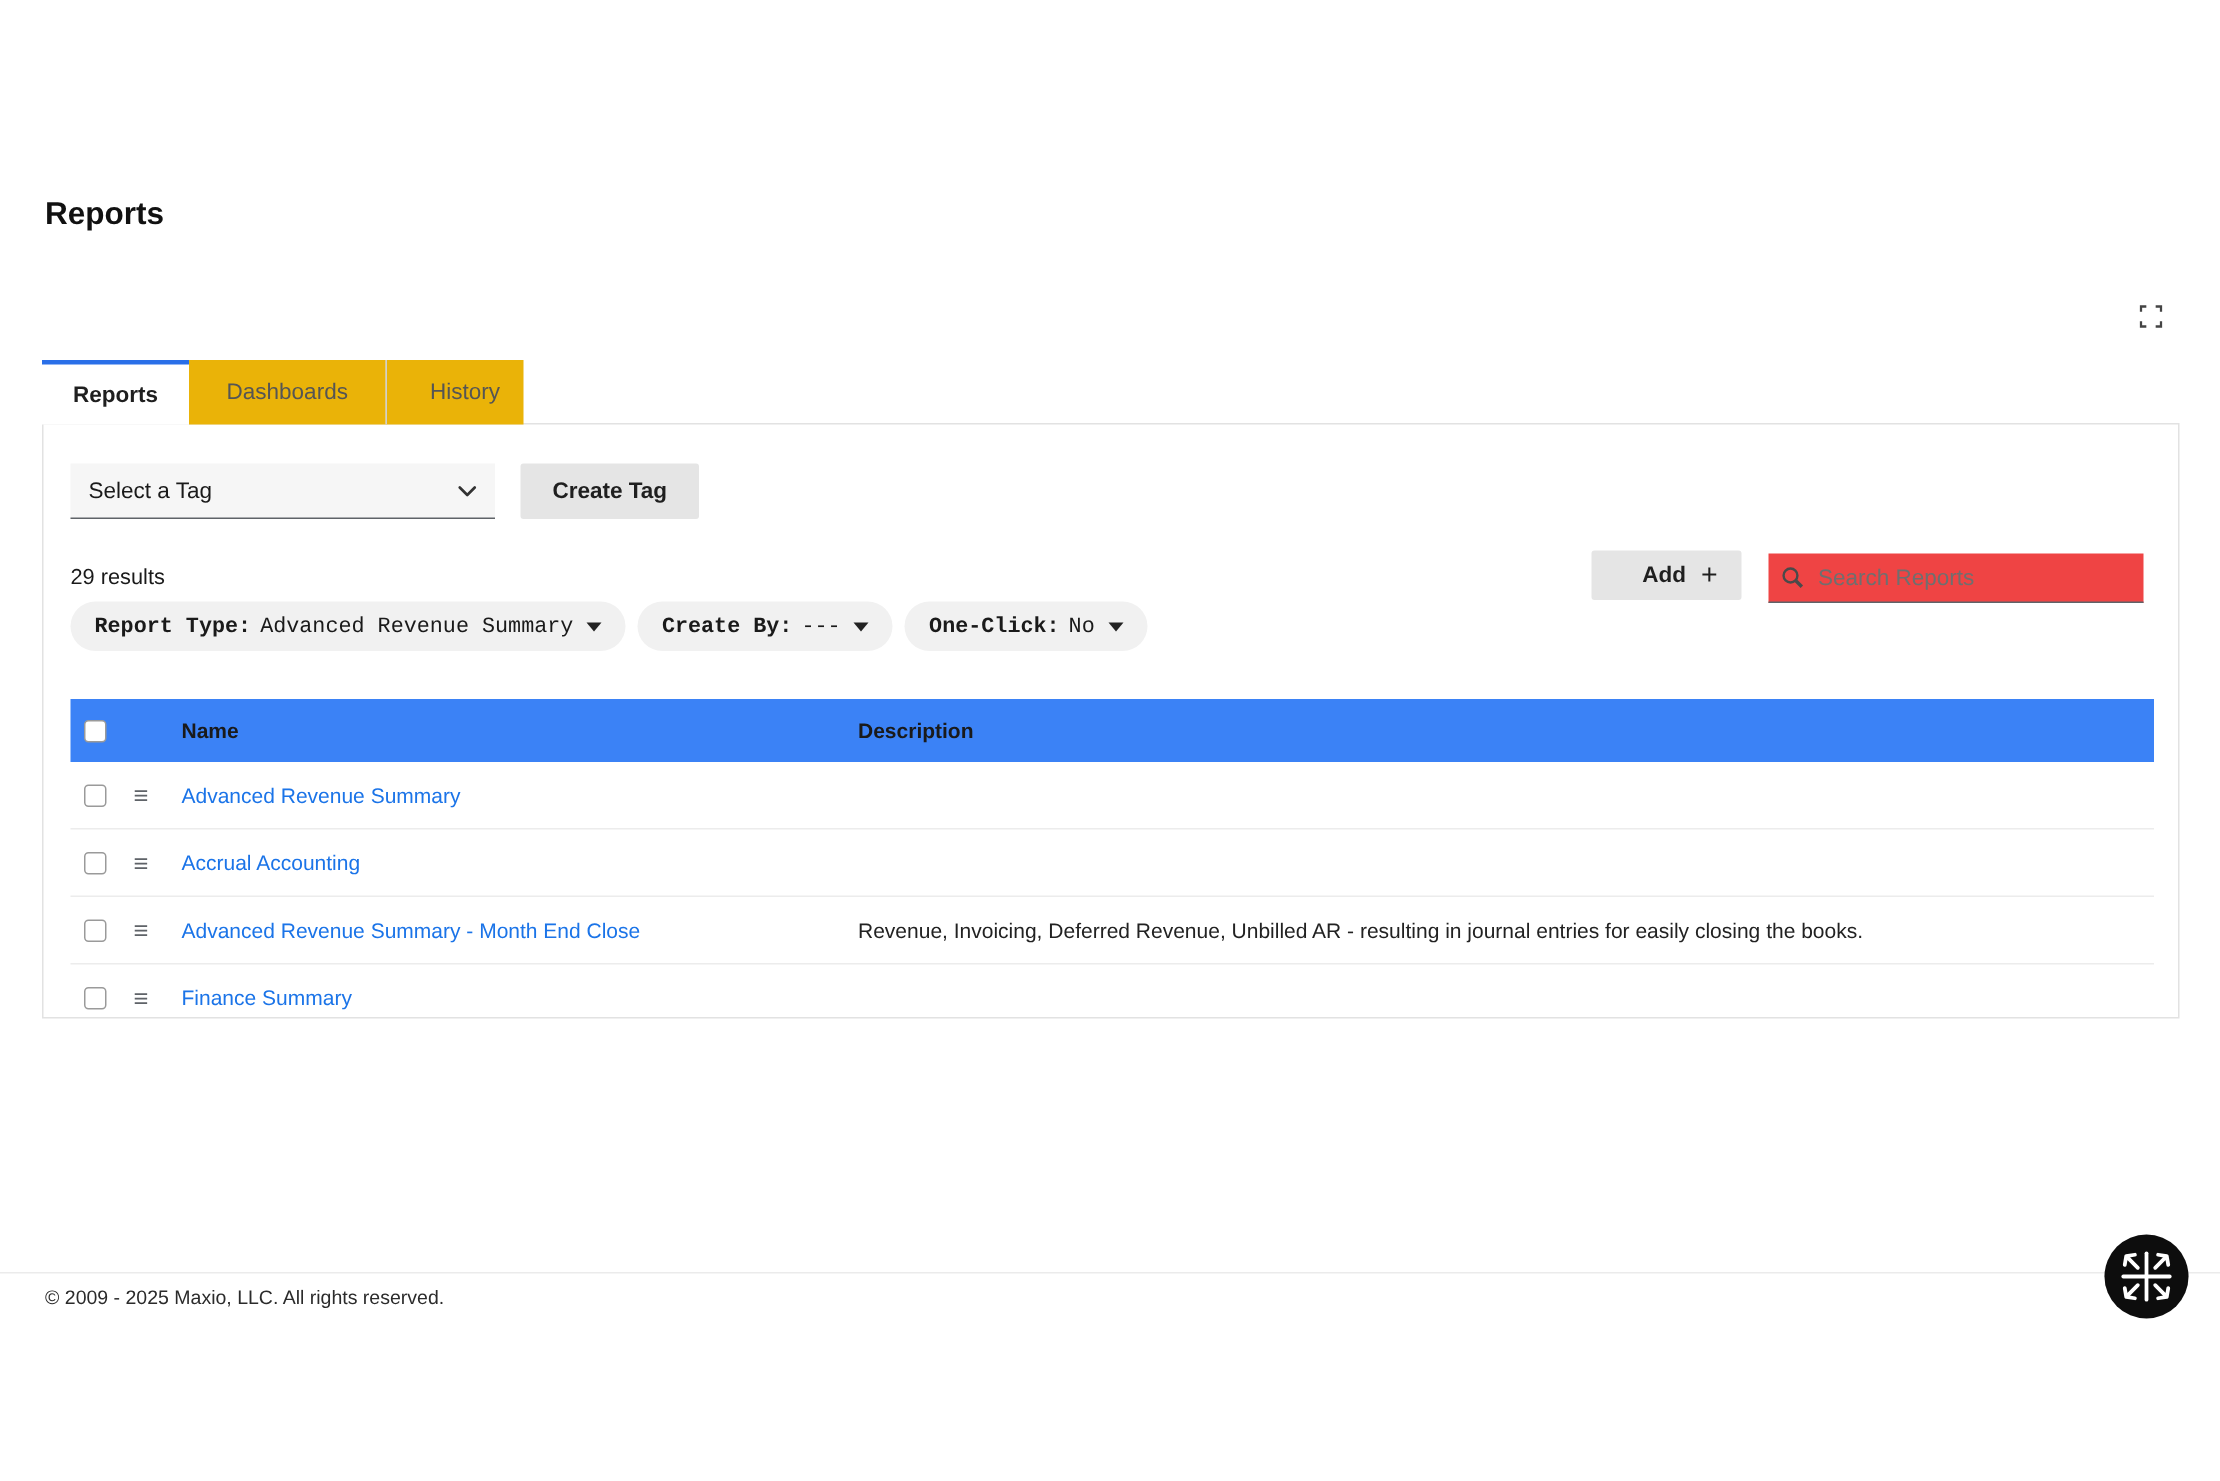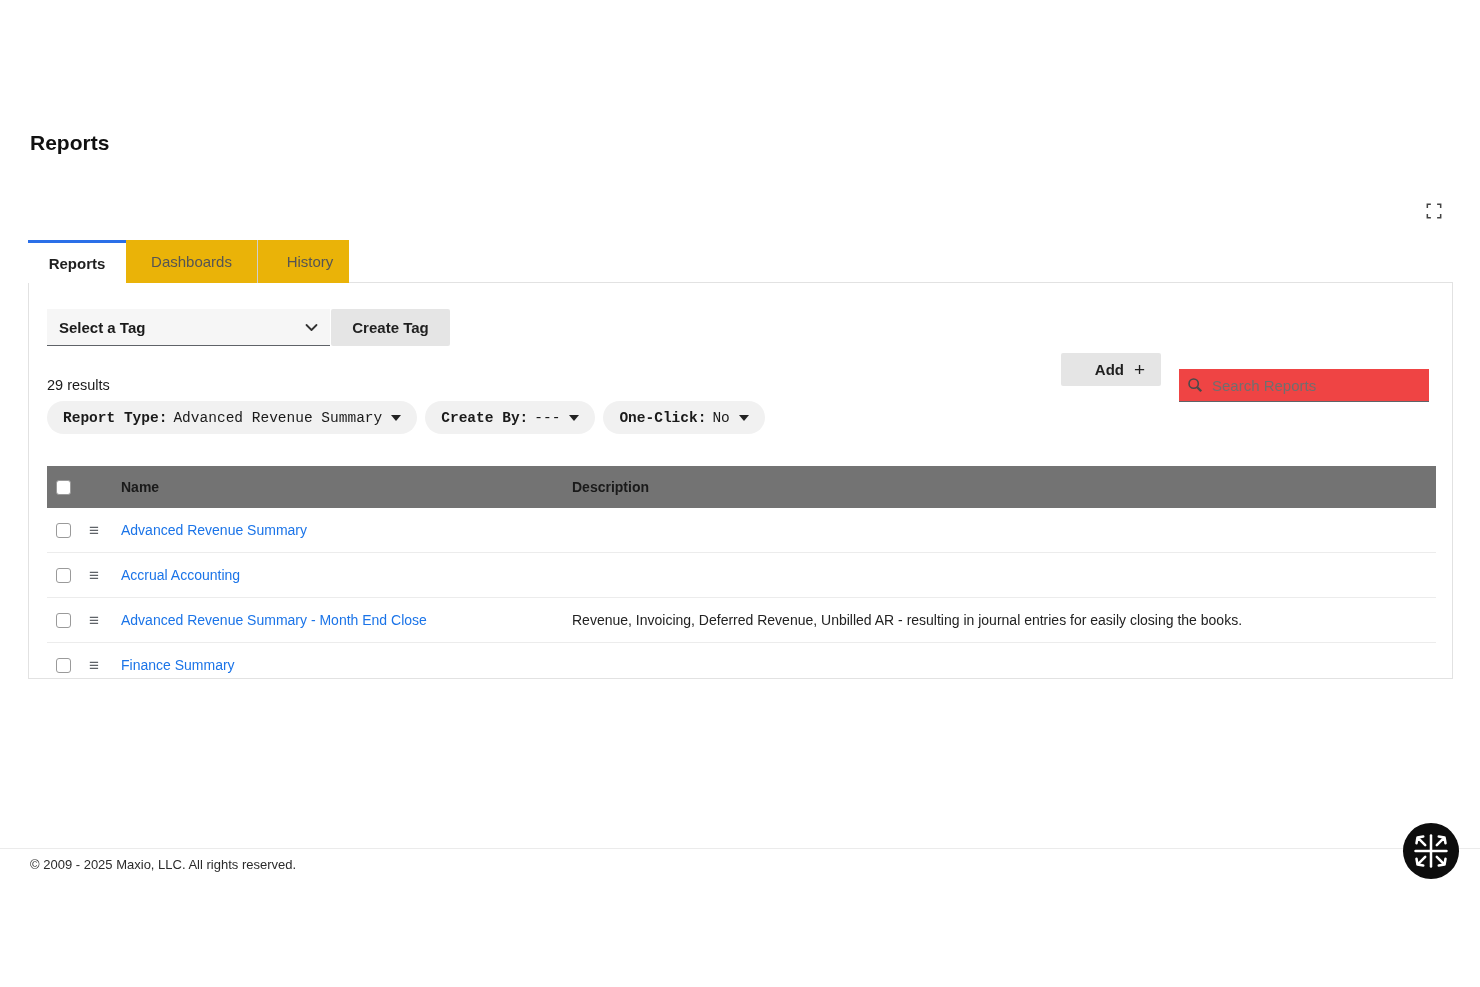--- a/index.html
+++ b/index.html
@@ -22,29 +22,29 @@
   .tab-dashboards{width:131px;}
   .tab-history{width:92px;border-left:1px solid #cfcfcf;padding-left:13px;}
 
   
   .panel{position:absolute;left:28px;top:282px;width:1425px;height:397px;box-sizing:border-box;
          border:1px solid #e2e2e2;background:#fff;overflow:hidden;z-index:1;}
 
   
   .tag-select{position:absolute;left:18px;top:26px;width:283px;height:37px;box-sizing:border-box;
               background:#f6f6f6;border-bottom:1px solid #5f6368;display:flex;align-items:center;
-              padding:0 12px;font-size:15px;color:#1a1a1a;cursor:pointer;font-weight:bold;}
+              padding:0 12px;font-size:15px;color:#1a1a1a;cursor:pointer;}
   .tag-select .chev{margin-left:auto;display:flex;align-items:center;}
   .btn{background:#e5e5e5;border:none;border-radius:2px;font-family:inherit;
        font-size:15px;font-weight:600;color:#1f1f1f;cursor:pointer;display:flex;
        align-items:center;justify-content:center;box-sizing:border-box;}
-  .create-tag-btn{position:absolute;left:302px;top:26px;width:119px;height:37px;}
+  .create-tag-btn{position:absolute;left:318px;top:26px;width:119px;height:37px;}
   .results-count{position:absolute;left:18px;top:94px;font-size:14.5px;color:#1a1a1a;}
 
-  .add-btn{position:absolute;left:1032px;top:70px;width:100px;height:33px;gap:10px;font-size:15px;padding-left:24px;}
+  .add-btn{position:absolute;left:1032px;top:84px;width:100px;height:33px;gap:10px;font-size:15px;padding-left:24px;}
   .add-btn .plus{font-size:19px;font-weight:400;line-height:1;}
 
   .search-wrap{position:absolute;left:1150px;top:86px;width:250px;height:33px;box-sizing:border-box;
                background:#ef4444;border-bottom:1px solid #5f6368;display:flex;align-items:center;padding:0 8px;}
   .search-wrap svg{flex:0 0 auto;margin-right:7px;}
   .search-input{border:none;background:transparent;outline:none;font-family:inherit;
                 font-size:15px;color:#333;width:100%;}
   .search-input::placeholder{color:#6f6f6f;}
 
   
@@ -53,21 +53,21 @@
         padding:0 16px;font-size:14.5px;cursor:pointer;white-space:nowrap;font-family:Liberation Mono, monospace;}
   .pill .plabel{font-weight:700;color:#1a1a1a;margin-right:6px;}
   .pill .pvalue{font-weight:500;color:#1a1a1a;}
   .caret{width:0;height:0;border-left:5px solid transparent;border-right:5px solid transparent;
          border-top:6px solid #222;margin-left:9px;}
 
   
   .table{position:absolute;left:18px;top:183px;width:1389px;}
   .trow,.thead{display:grid;grid-template-columns:33px 32px 451px 1fr;align-items:center;
                padding-left:9px;box-sizing:border-box;}
-  .thead{height:42px;background:#737373;font-weight:700;font-size:14px;color:#1a1a1a;}
+  .thead{height:42px;background:#3b82f6;font-weight:700;font-size:14px;color:#1a1a1a;}
   .trow{height:45px;border-bottom:1px solid #ececec;font-size:14px;}
   .cb{appearance:none;-webkit-appearance:none;width:15px;height:15px;border:1.5px solid #9a9a9a;
       border-radius:3px;background:#fff;margin:0;cursor:pointer;}
   .ham{color:#5f6368;font-size:17px;line-height:1;cursor:grab;user-select:none;}
   .rlink{color:#1b74e8;text-decoration:none;font-weight:500;cursor:pointer;}
   .rdesc{color:#222;}
 
   
   .footer-divider{position:absolute;left:0;top:848px;width:1480px;height:1px;background:#ebebeb;}
   .footer-text{position:absolute;left:30px;top:857px;font-size:13px;color:#2b2b2b;}

